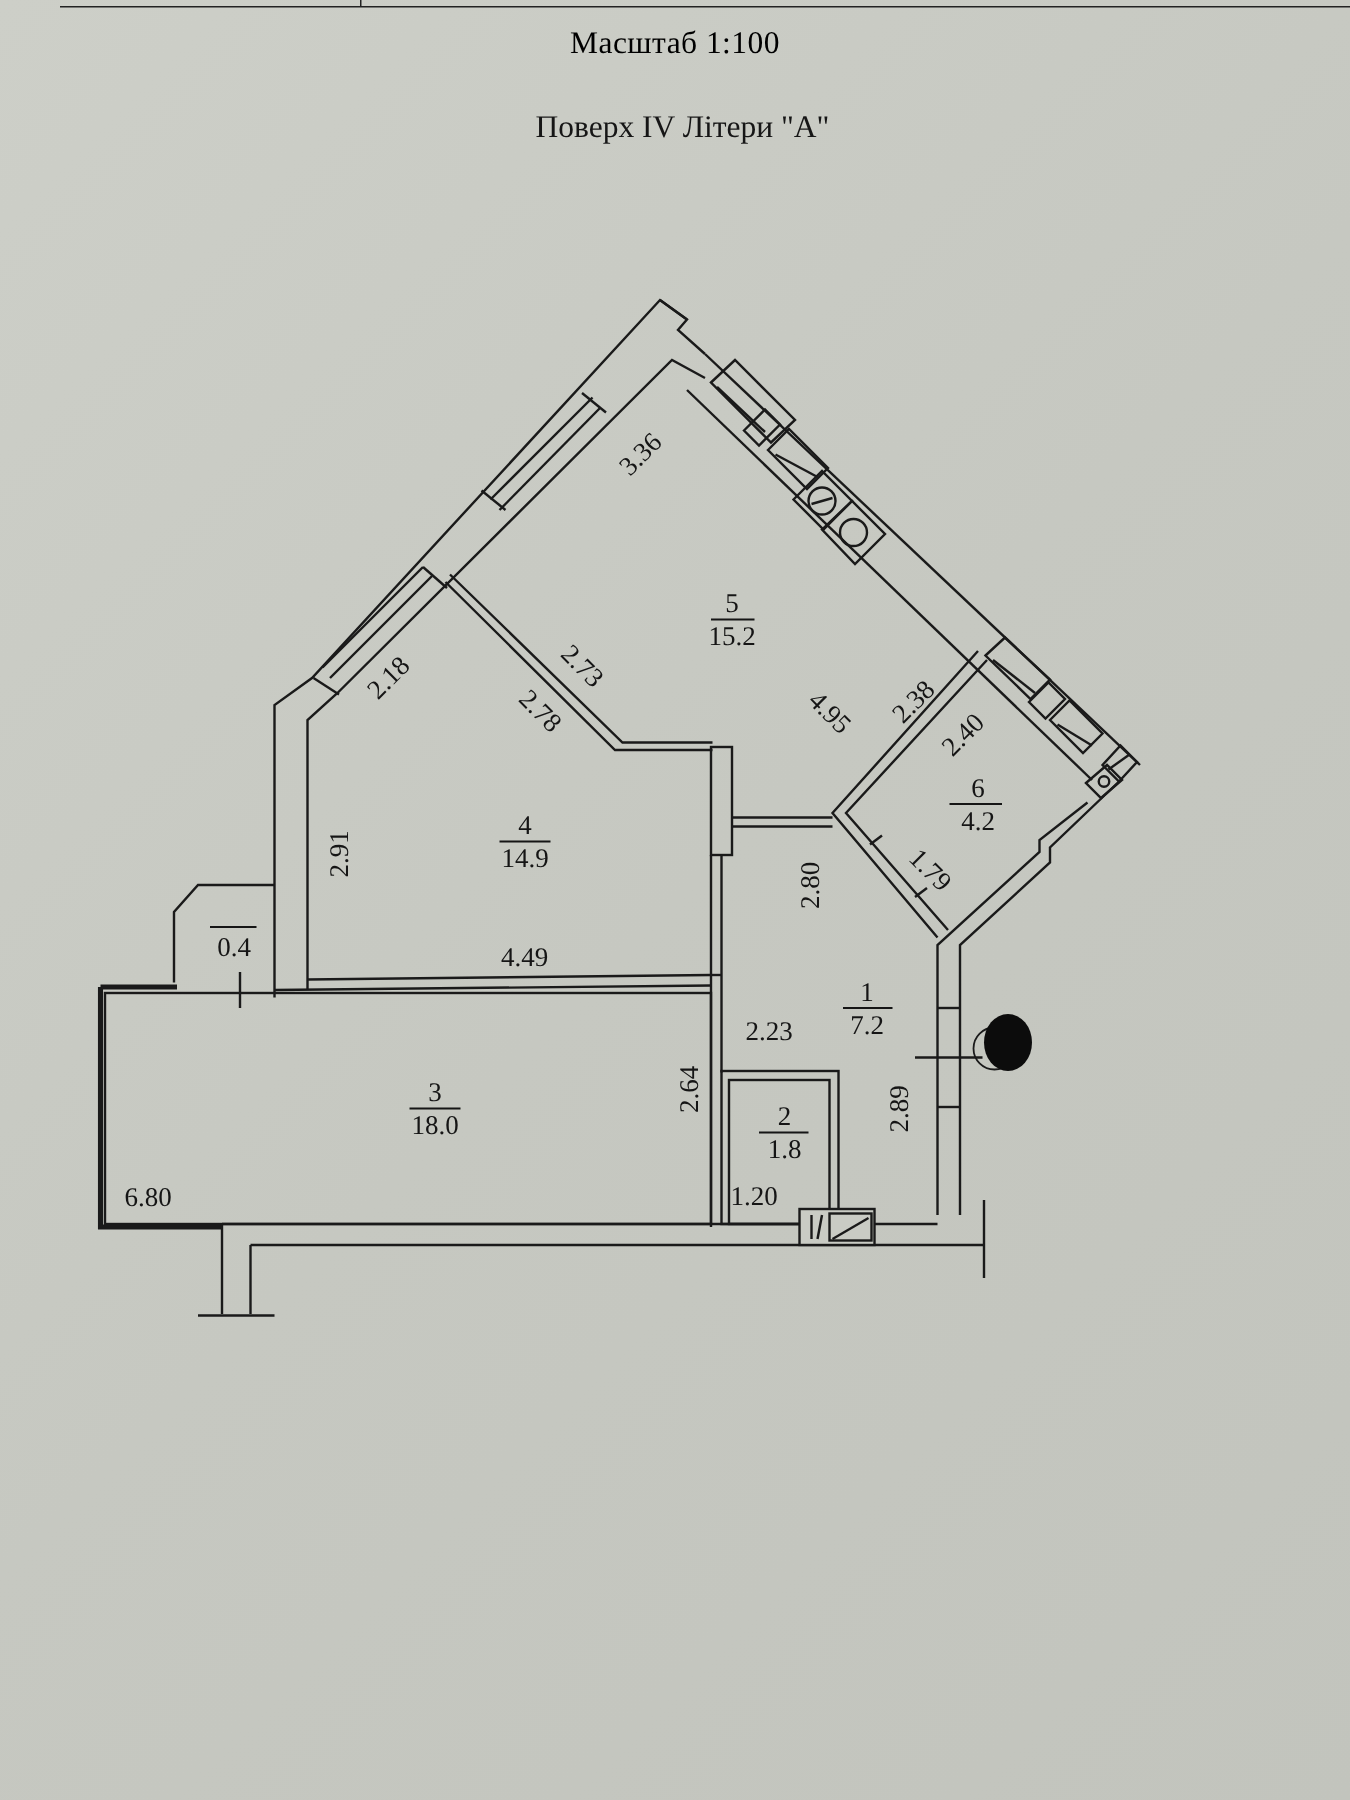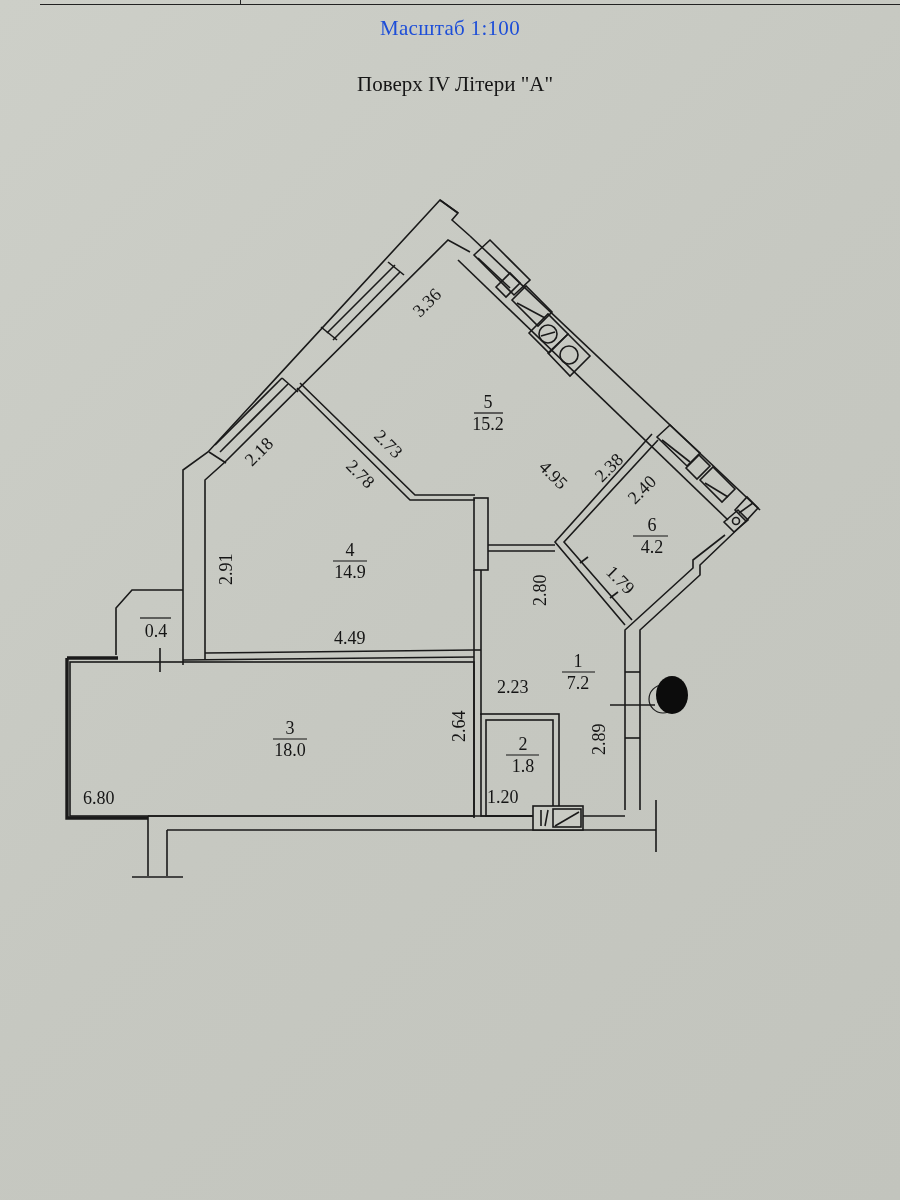--- a/index.html
+++ b/index.html
@@ -8,21 +8,21 @@
       background: #c9cbc4;
       background-image: linear-gradient(135deg, #cdcfc8 0%, #c6c8c1 50%, #c2c4bd 100%);
       font-family: "Liberation Serif", "DejaVu Serif", serif;
       position: relative;
     }
     .page { position: absolute; left: 0; top: 0; width: 900px; height: 1200px; }
     .top-rule { position: absolute; left: 40px; top: 0; width: 860px; height: 4px; border-bottom: 1.5px solid #222; }
     .top-rule .tick { position: absolute; left: 200px; top: -4px; width: 1px; height: 8px; background: #222; }
     .title-scale {
       position: absolute; top: 16px; left: 0; width: 900px; text-align: center;
-      font-size: 21px; color: #1d4ed8; letter-spacing: 0.3px;
+      font-size: 21px; color: #000000; letter-spacing: 0.3px;
     }
     .title-floor {
       position: absolute; top: 72px; left: 0; width: 900px; text-align: center;
       font-size: 21px; color: #161616; padding-left: 10px; box-sizing: border-box;
     }
     svg { position: absolute; left: 0; top: 0; }
     .lbl { font-family: "Liberation Serif", "DejaVu Serif", serif; font-size: 18px; fill: #151515; }
     .blob { fill: #0c0c0c; }
   </style>
 </head>

